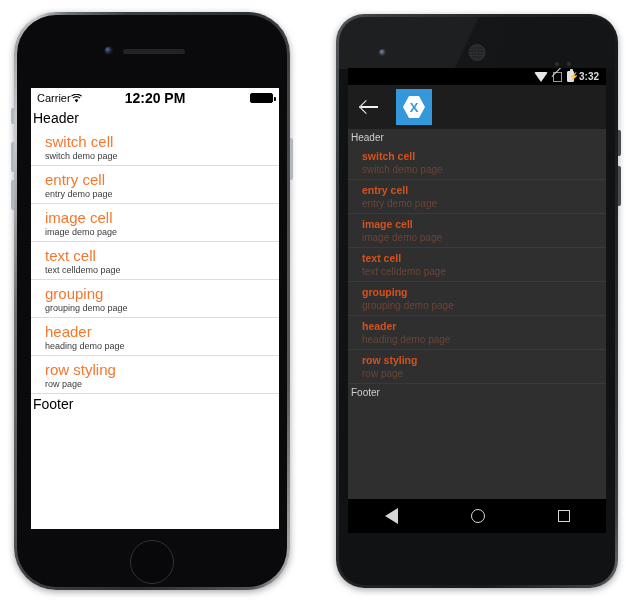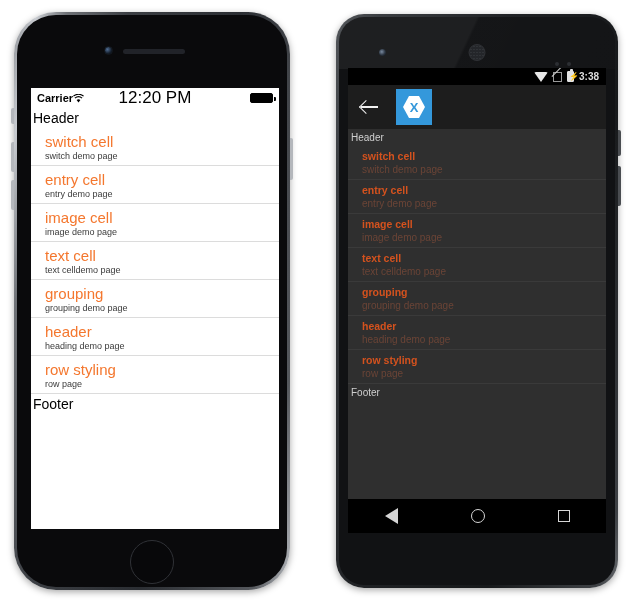--- a/index.html
+++ b/index.html
@@ -53,22 +53,22 @@
     position: absolute; left: 14px; top: 73px;
     width: 248px; height: 441px;
     background: #ffffff;
     overflow: hidden;
   }
   .ios-statusbar {
     height: 20px; display: flex; align-items: center;
     padding: 0 6px; font-size: 11px; color: #000;
     background: #fff;
   }
-  .ios-sb-left { display: flex; align-items: center; gap: 0; width: 33%; font-weight: bold; }
-  .ios-sb-center { width: 34%; text-align: center; font-weight: normal; font-size: 17px; }
+  .ios-sb-left { display: flex; align-items: center; gap: 0; width: 33%; }
+  .ios-sb-center { width: 34%; text-align: center; font-weight: bold; font-size: 14px; }
   .ios-sb-right { width: 33%; display: flex; justify-content: flex-end; align-items: center; }
   .ios-battery {
     width: 23px; height: 10px; border: 1px solid #000; border-radius: 2px;
     background: #000; position: relative;
   }
   .ios-battery::after {
     content: ""; position: absolute; right: -4px; top: 3px;
     width: 2px; height: 4px; background: #000; border-radius: 0 1px 1px 0;
   }
   .ios-navbar {
@@ -253,21 +253,21 @@
 
         <div class="and-statusbar">
           <span class="and-wifi"></span>
           <span class="and-nosig">
             <span class="box"></span>
               <span class="slash"></span>
           </span>
           <span class="and-batt">
               <span class="bolt">⚡</span>
             </span>
-          <span>3:38</span>
+          <span>3:32</span>
         </div>
 
         <div class="and-actionbar">
           <span class="and-arrow"></span>
           <span class="xam-logo">
             <svg width="28" height="28" viewBox="0 0 28 28">
               <polygon points="9,3 19,3 25,14 19,25 9,25 3,14" fill="#ffffff"></polygon>
               <text x="14" y="19" font-family="Liberation Sans, sans-serif" font-size="13" font-weight="bold" fill="#3498db" text-anchor="middle">X</text>
             </svg>
           </span>

